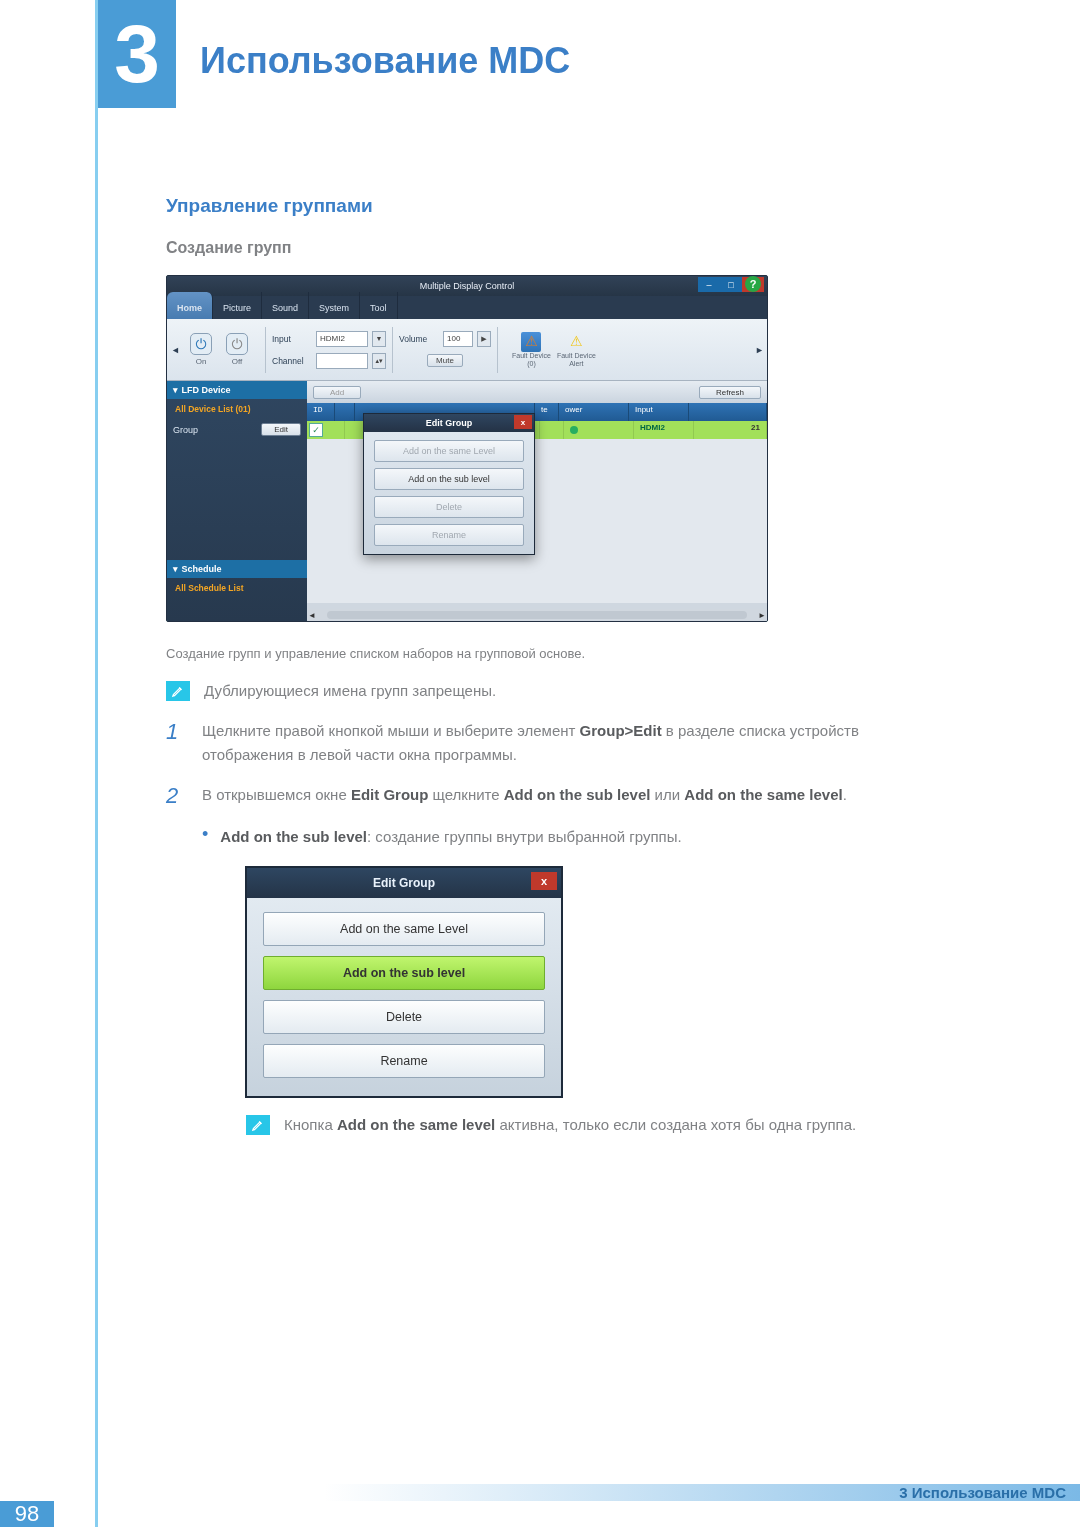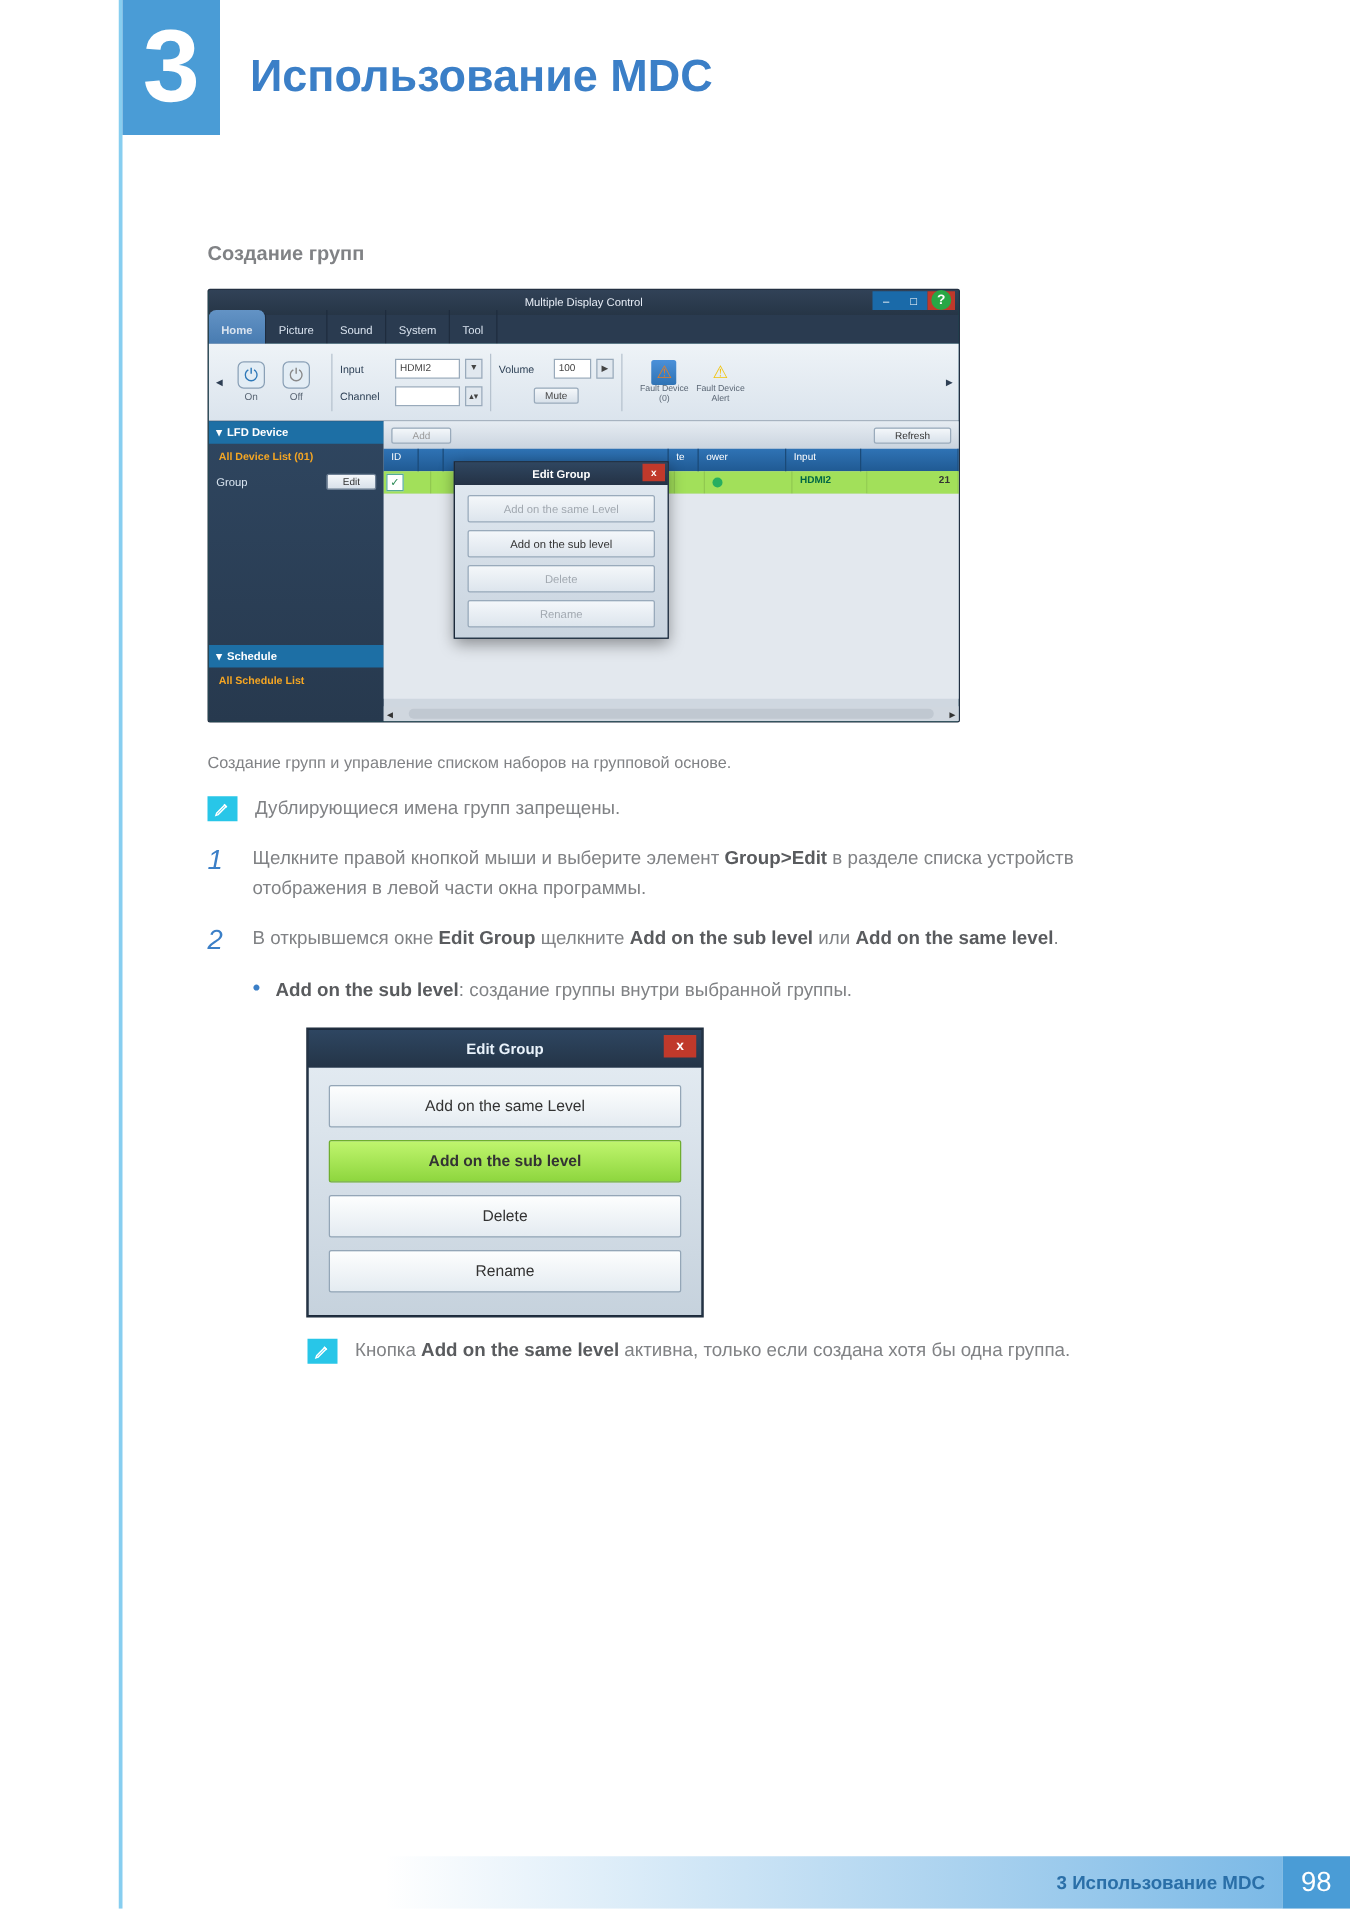--- a/index.html
+++ b/index.html
@@ -87,21 +87,21 @@
   .side-row .lbl { color:#dbe6f2; font-size:9px;}
   .side-row .edit-btn { margin-left:auto; padding:1px 12px; background:linear-gradient(#f4f7fa,#d8e1ea); border:1px solid #6d7f94; font-size:8px; border-radius:2px; color:#333;}
 
   
   .grid-area { flex:1; margin-top:62px; background:#cfd7e0; position:relative; }
   .grid-toolbar { height:22px; background:linear-gradient(#e6ecf2,#cad4df); display:flex; align-items:center; justify-content:space-between; padding:0 6px; font-size:8.5px;}
   .add-btn, .refresh-btn { padding:1px 16px; background:linear-gradient(#f4f7fa,#d8e1ea); border:1px solid #9ab; font-size:8px; border-radius:2px; color:#999;}
   .refresh-btn { color:#333; }
   .grid-head { display:flex; height:18px; background:linear-gradient(#2f73b5,#205a93); font-size:8px; color:#fff; }
   .gh { padding:2px 6px; border-right:1px solid #1a4a78;}
-  .gh.id { width:28px; } .gh.sp { width:20px;} .gh.pwr { width:70px;} .gh.inp { width:60px;}
+  .gh.id { width:28px;font-family:Liberation Mono, monospace; } .gh.sp { width:20px;} .gh.pwr { width:70px;} .gh.inp { width:60px;}
   .grid-row { display:flex; height:18px; font-size:8px; background:#a2e05a;}
   .gc { padding:2px 6px; border-right:1px solid rgba(0,0,0,0.1);} .gc.sp{width:20px;} .gc.chk { width:14px; height:14px; background:#fff; border:1px solid #5a9; color:#2e8b57; font-size:9px; display:flex;align-items:center;justify-content:center; margin:2px;}
   .gc.pwr { width:70px; display:flex; align-items:center; gap:3px;}
   .pwr-dot{width:8px;height:8px;border-radius:50%;background:#27ae60;}
   .gc.inp { width:60px; font-weight:bold; color:#064;}
   .gc.num { background:#a2e05a; font-weight:bold;}
   .grid-blank { flex:1; background:#e3e8ee; position:relative;}
   .hscroll { position:absolute; bottom:0; left:0; right:0; height:12px; background:#d0d7df; display:flex; align-items:center;}
   .hscroll .track{ flex:1; height:8px; background:#c0c8d1; margin:0 10px; border-radius:4px;}
   .hscroll .arr{ width:10px; font-size:8px; text-align:center;}
@@ -156,41 +156,42 @@
     display:flex; align-items:center; justify-content:center; font-size:12.5px;
     background:linear-gradient(#fdfefe,#e4ebf1); color:#333;
   }
   .dialog-mock .dbtn.hl {
     background:linear-gradient(#c0f56e,#8ed63e); border-color:#6fae2f; font-weight:bold;
   }
 
   
   .footer {
     position:absolute; bottom:0; left:0; right:0; height:42px;
-    display:flex; justify-content:flex-end; align-items:stretch;
+    display:flex; justify-content:flex-end; align-items:stretch;flex-direction:column;
   }
   .footer .gradbar {
     flex:1; background:linear-gradient(to left,#7bb9e6 0%,rgba(123,185,230,0) 70%);
     display:flex; align-items:center; justify-content:flex-end; padding-right:14px;
     color:#2a6fa8; font-weight:bold; font-size:15px;
   }
   .footer .pagebox {
     width:54px; background:#4a9cd6; color:#fff; font-size:22px;
     display:flex; align-items:center; justify-content:center; font-family:"Trebuchet MS",sans-serif;
   }
 </style>
 </head>
 <body>
 <div class="page-wrap">
 
   <div class="left-accent"></div>
   <div class="chapter-badge">3</div>
   <div class="chapter-title">Использование MDC</div>
 
   <div class="content">
+    <div class="section-h2">Управление группами</div>
     <div class="section-h3">Создание групп</div>
 
     <div class="app-mock">
       <div class="titlebar">
         <span>Multiple Display Control</span>
         <div class="winbtns">
           <div class="winbtn min">–</div>
           <div class="winbtn max">□</div>
           <div class="winbtn close">x</div>
         </div>

